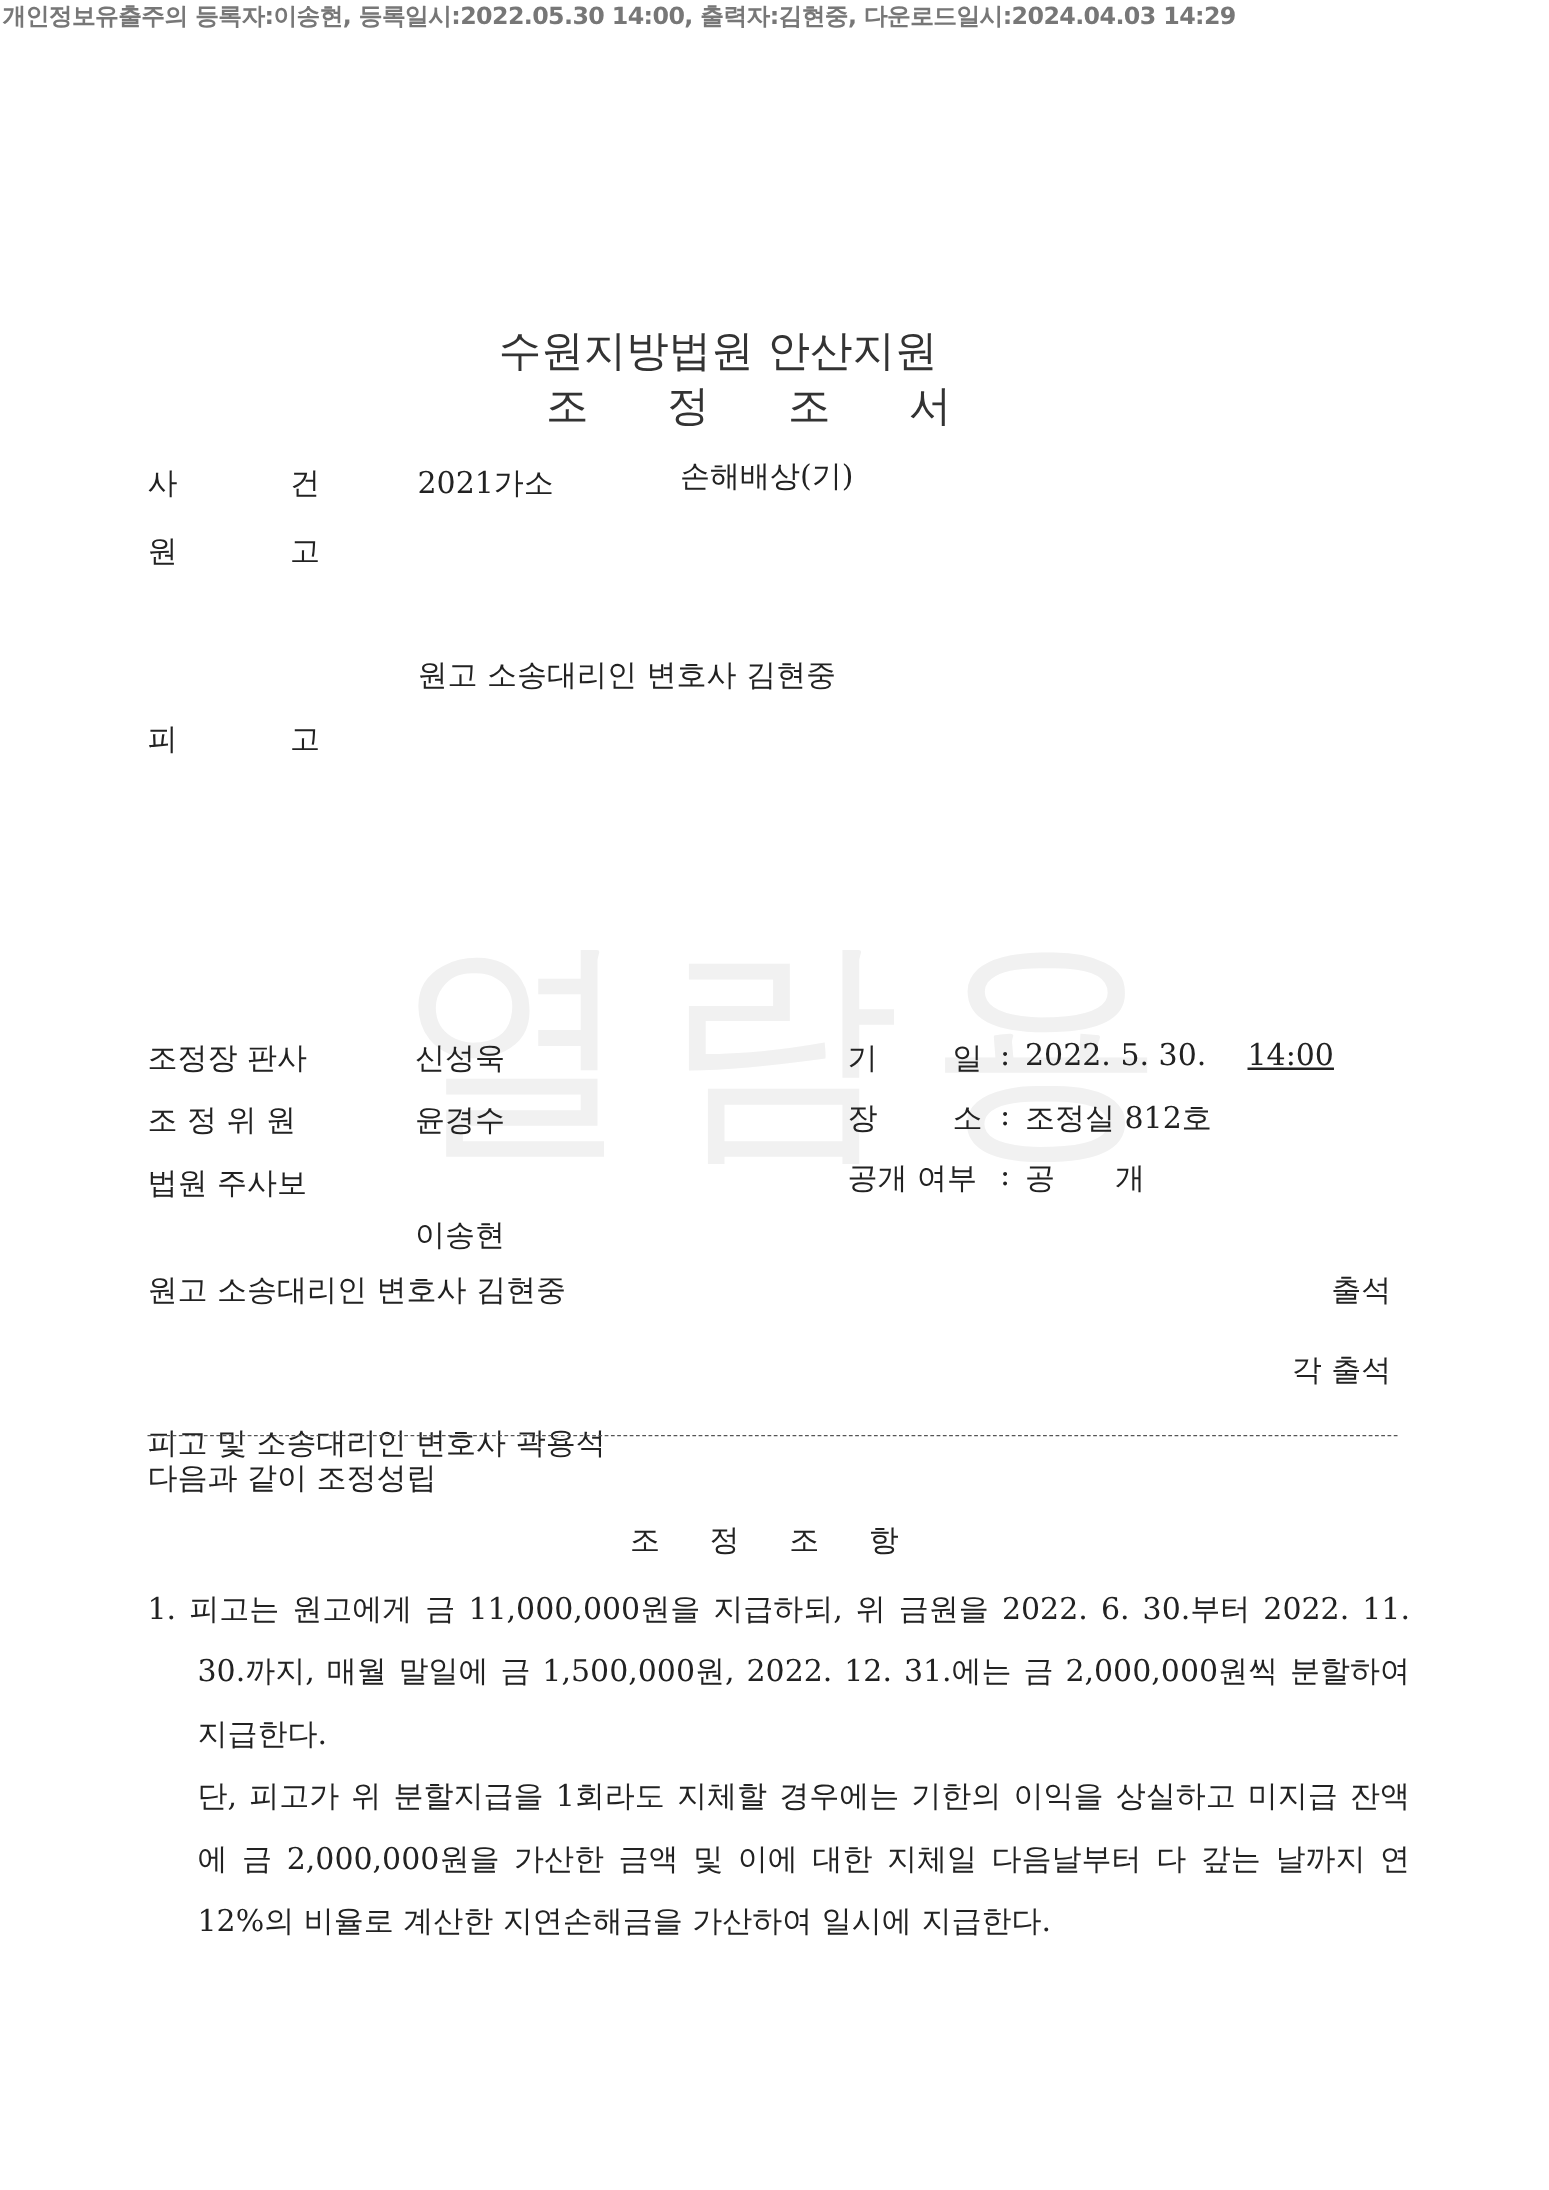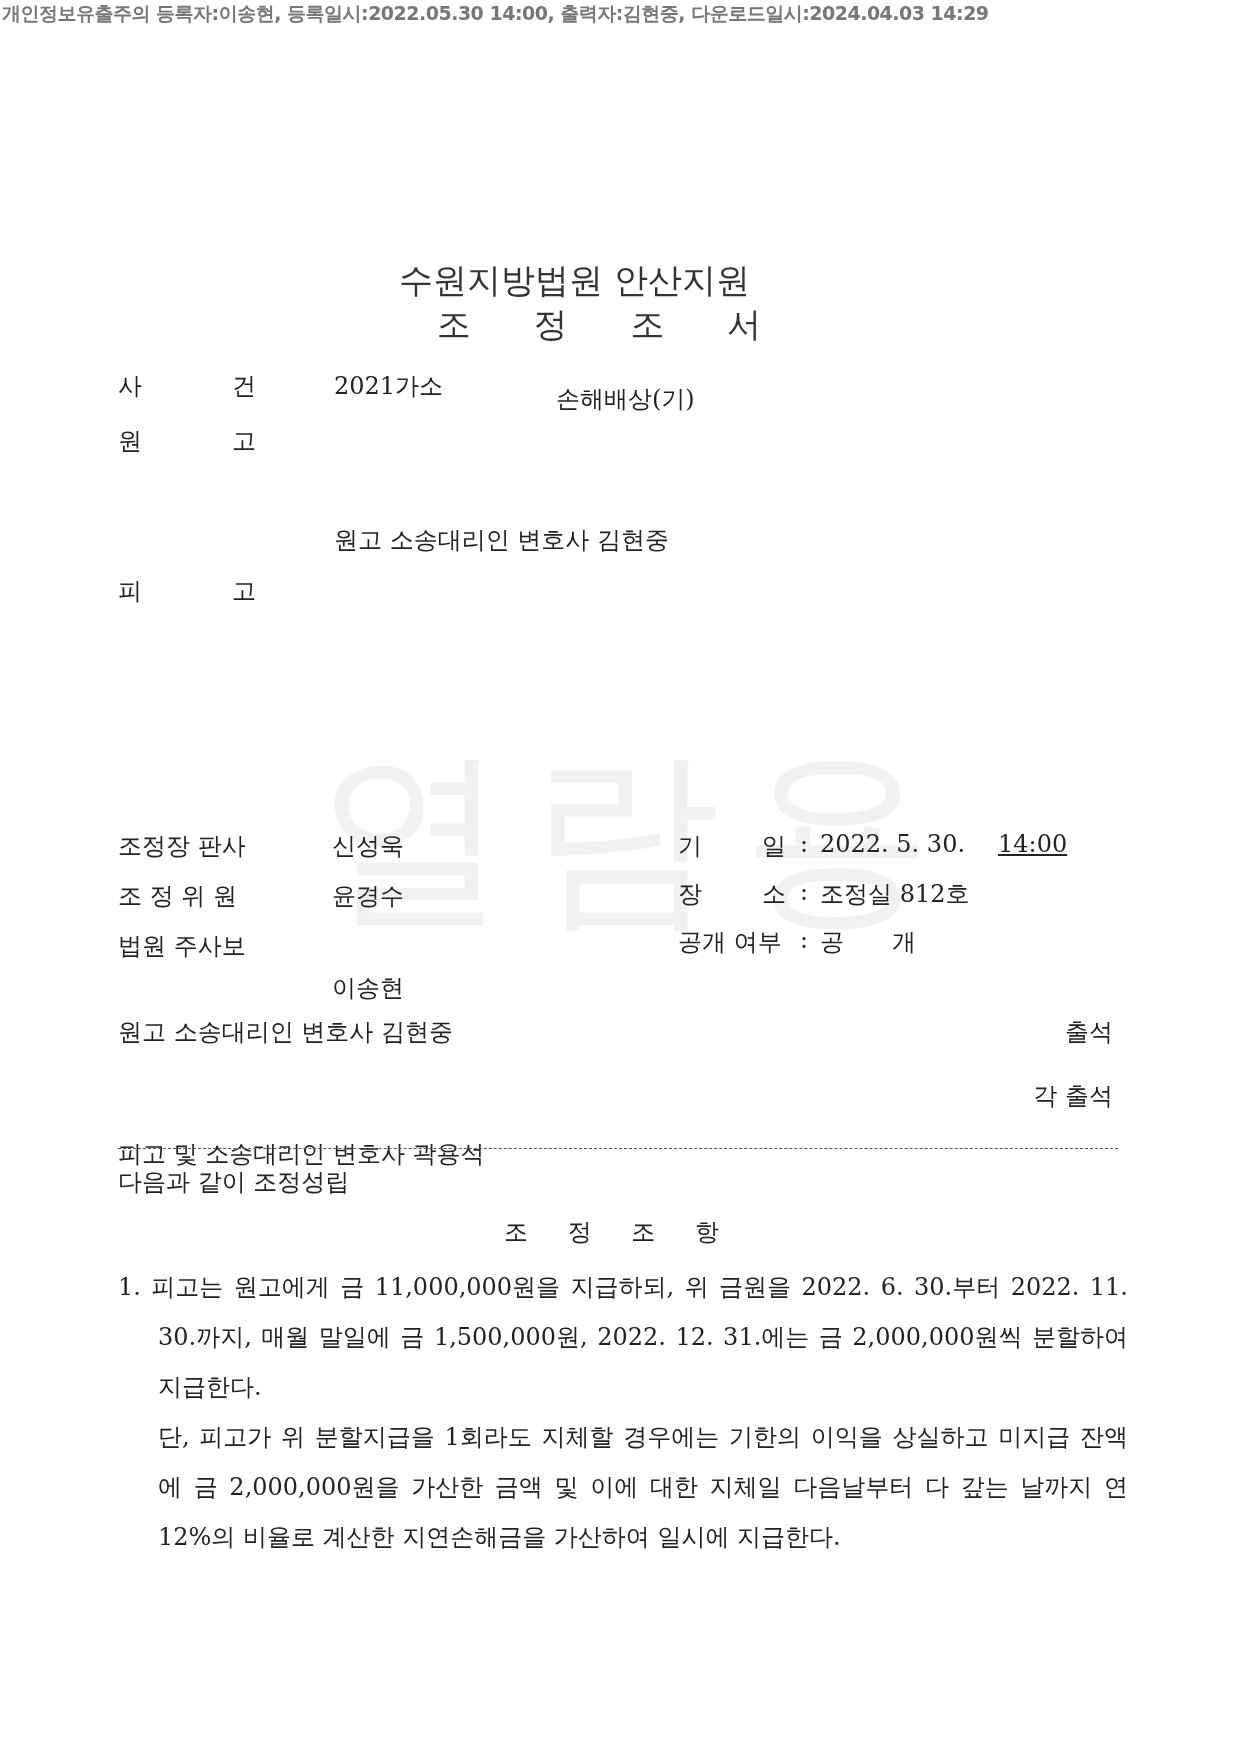--- a/index.html
+++ b/index.html
@@ -33,21 +33,21 @@
 <div class="header-bar">개인정보유출주의 등록자:이송현, 등록일시:2022.05.30 14:00, 출력자:김현중, 다운로드일시:2024.04.03 14:29</div>
 
 <div class="watermark">열람용</div>
 
 <div class="abs court-name">수원지방법원 안산지원</div>
 <div class="abs doc-title">조 정 조 서</div>
 
 <div class="abs t24" style="left:118px; top:370px;">사</div>
 <div class="abs t24" style="left:232px; top:370px;">건</div>
 <div class="abs t24" style="left:334px; top:370px;">2021가소</div>
-<div class="abs t24" style="left:544px; top:383px;margin-left:12px;">손해배상(기)</div>
+<div class="abs t24" style="left:544px; top:365px;">손해배상(기)</div>
 
 <div class="abs t24" style="left:118px; top:425px;">원</div>
 <div class="abs t24" style="left:232px; top:425px;">고</div>
 <div class="abs t24" style="left:334px; top:524px;">원고 소송대리인 변호사 김현중</div>
 
 <div class="abs t24" style="left:118px; top:575px;">피</div>
 <div class="abs t24" style="left:232px; top:575px;">고</div>
 
 <div class="abs t24" style="left:118px; top:830px;">조정장 판사</div>
 <div class="abs t24" style="left:332px; top:830px;">신성욱</div>

